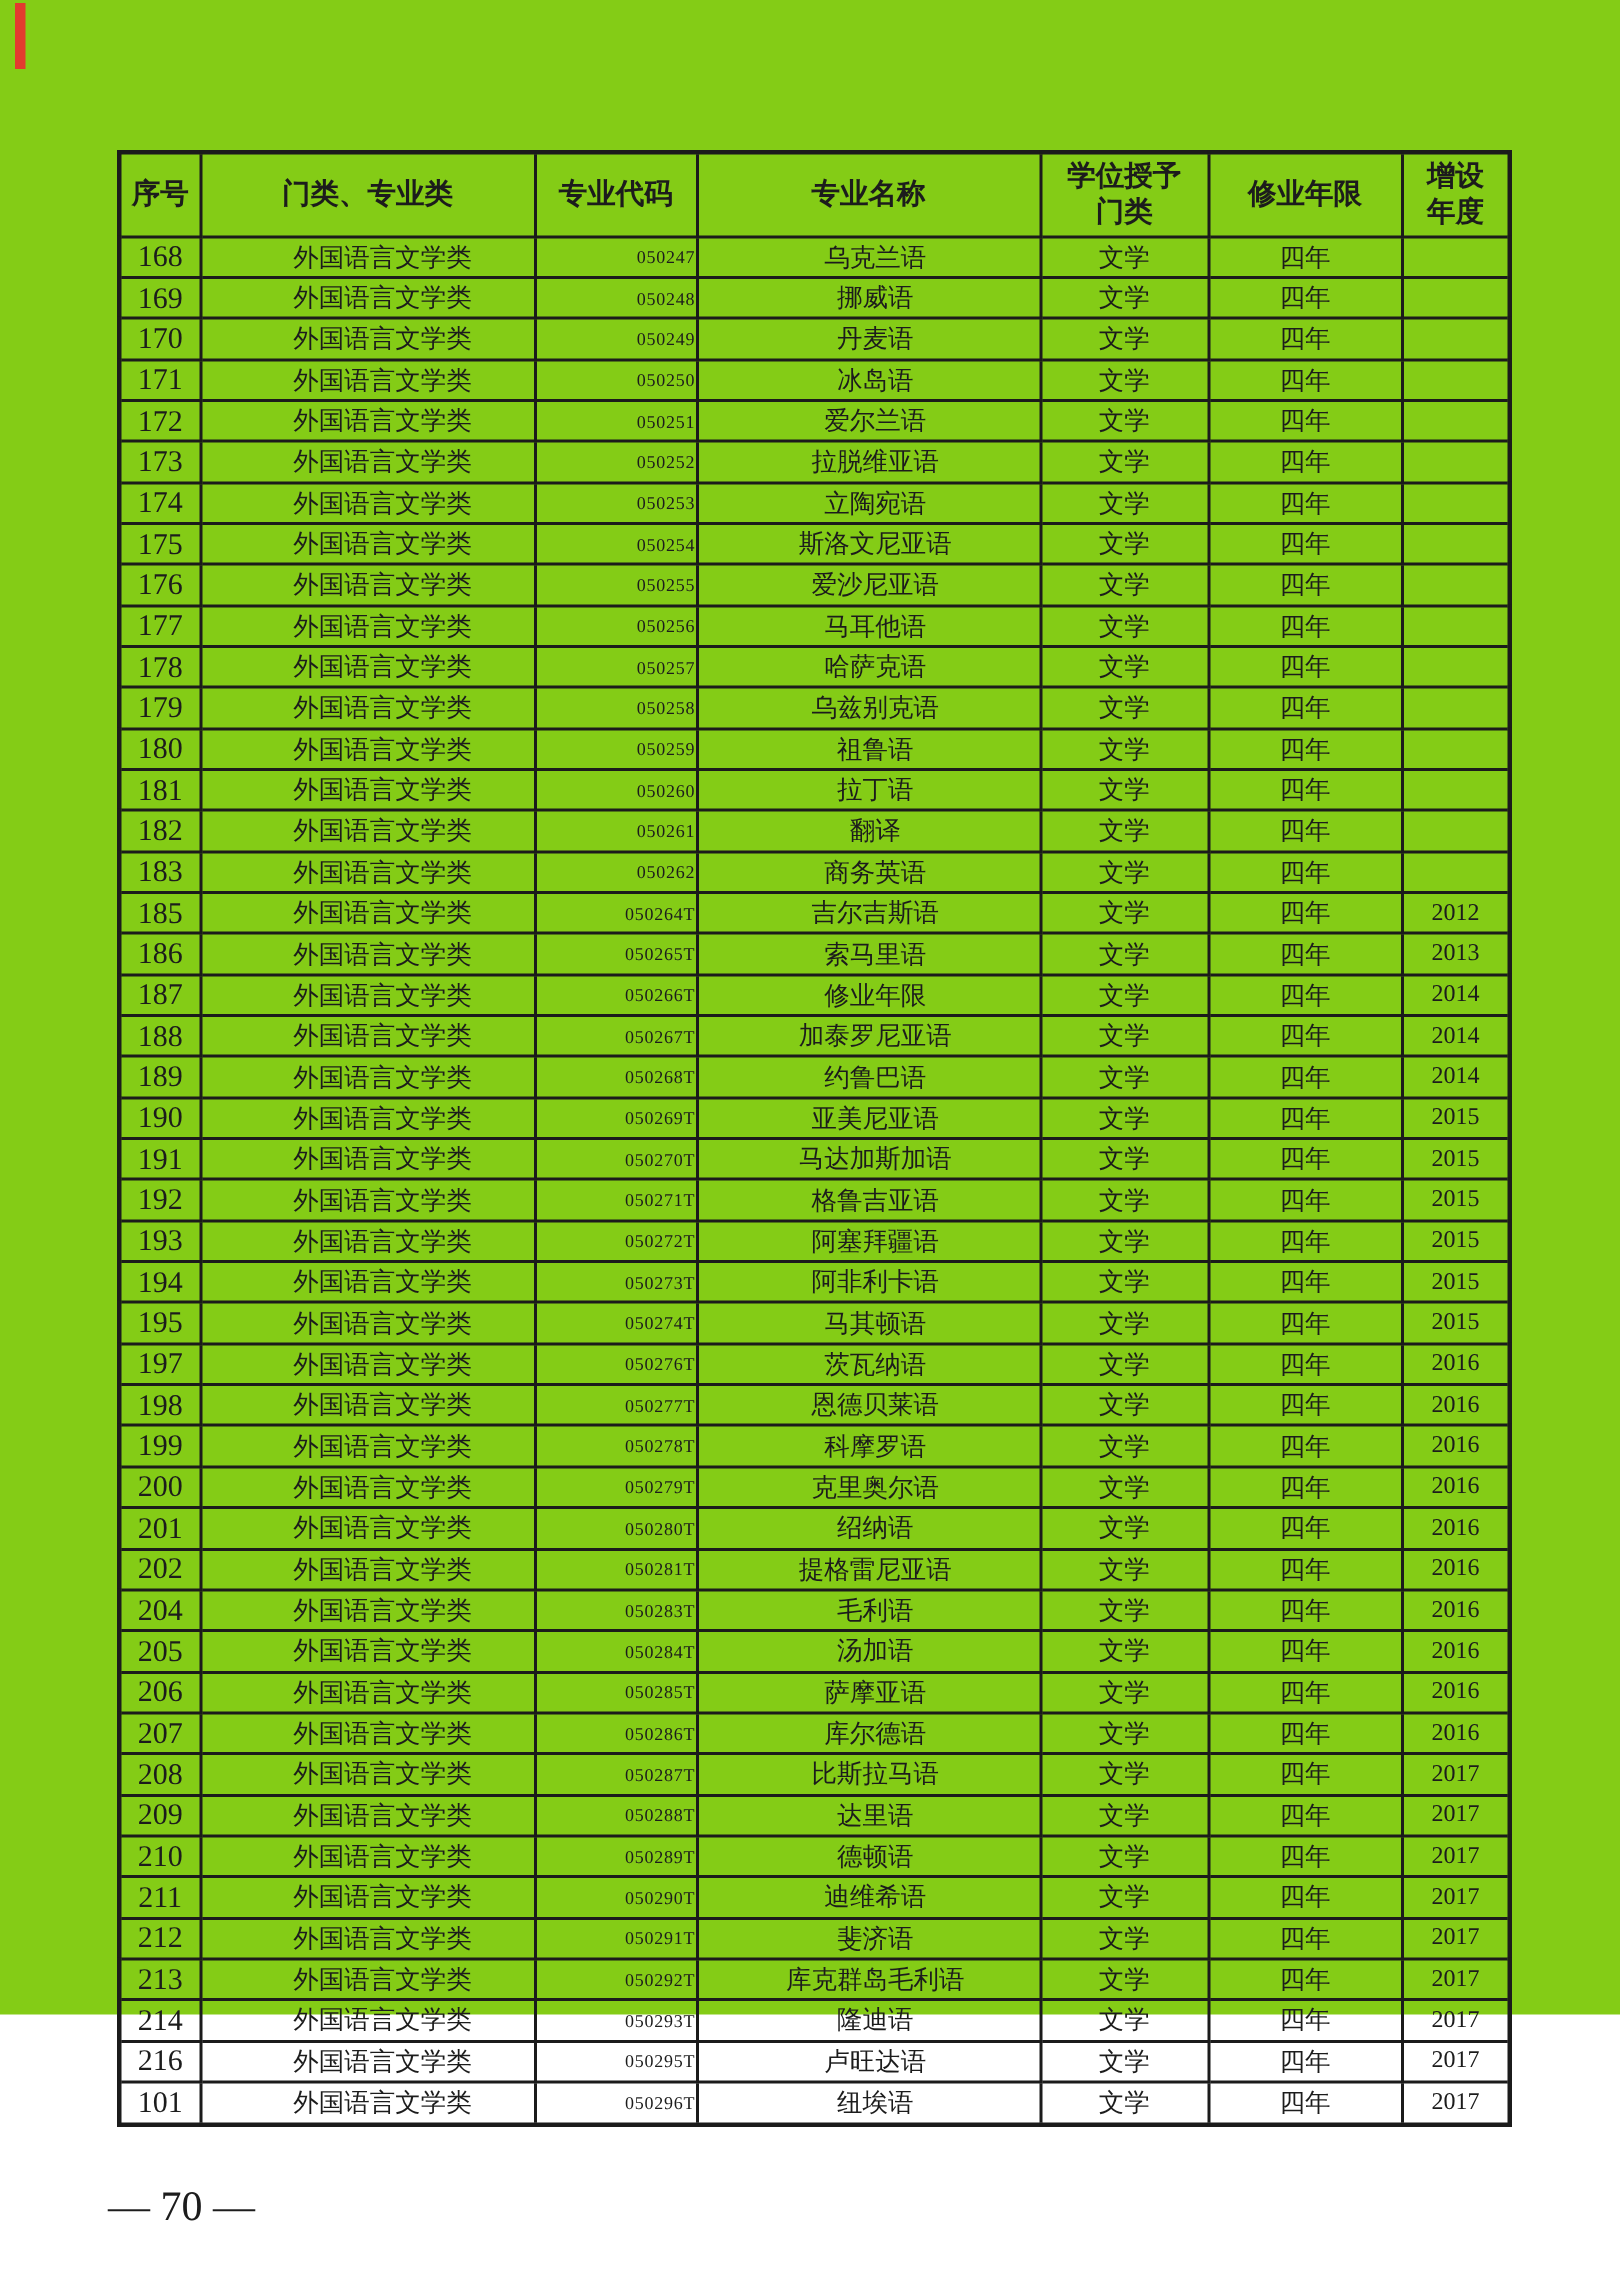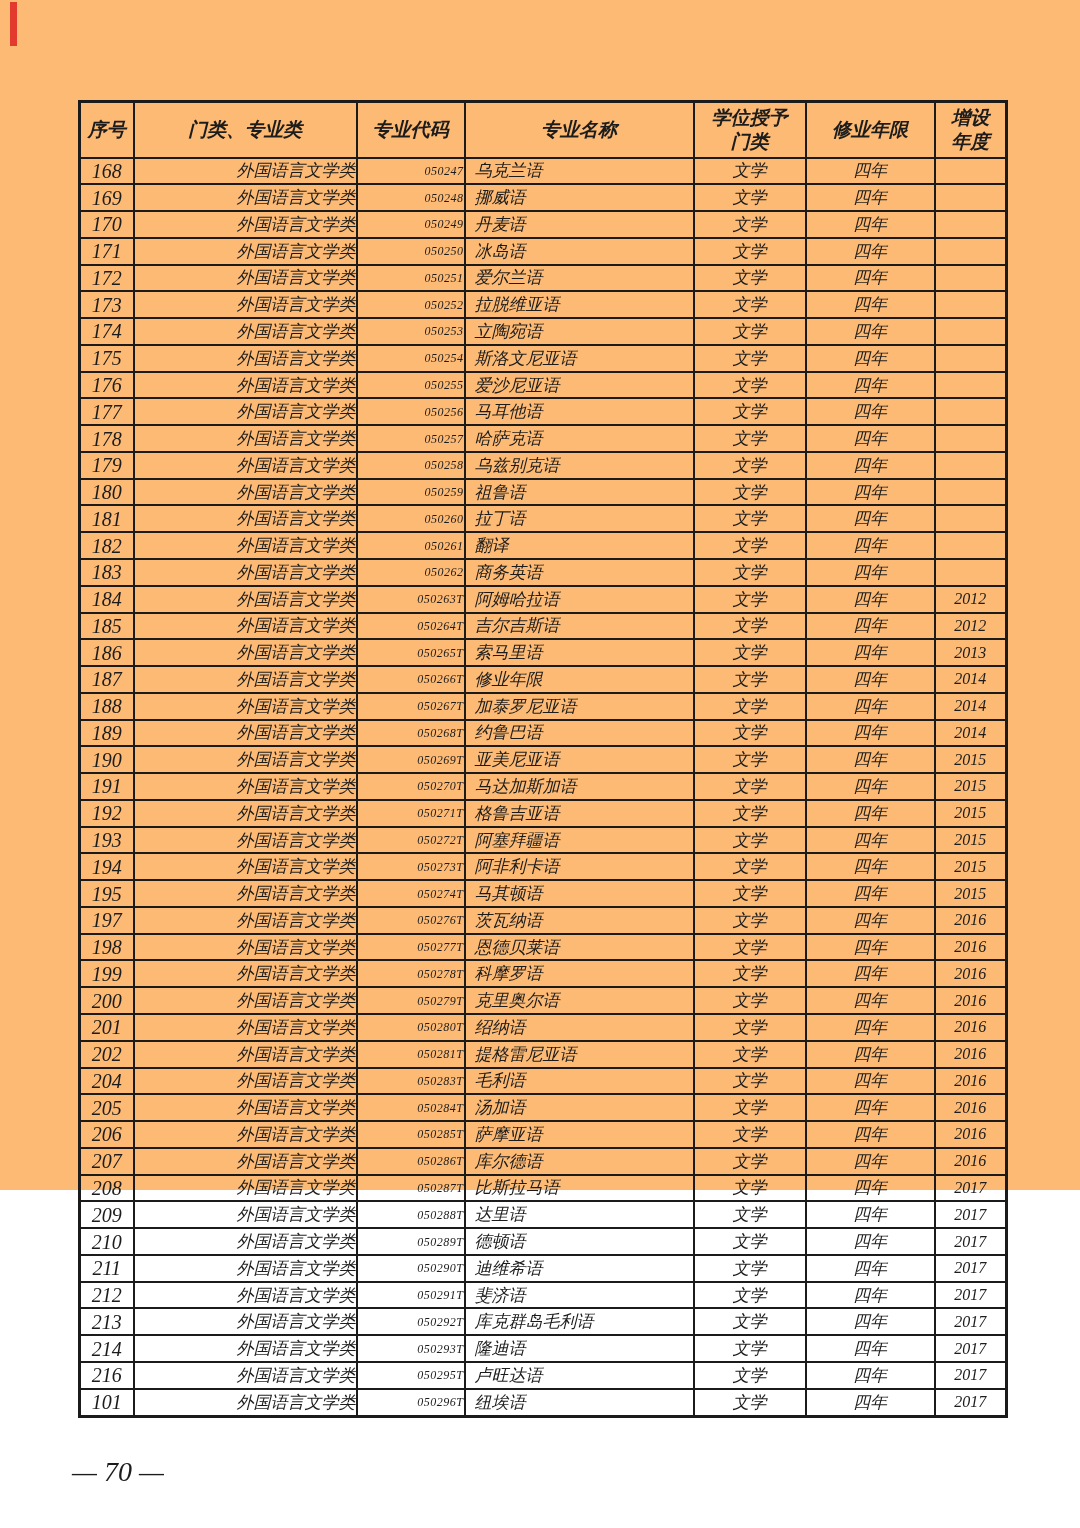--- a/index.html
+++ b/index.html
@@ -3,44 +3,44 @@
 <meta charset="utf-8">
 <style>
   html,body{margin:0;padding:0;}
   body{
     width:1080px;height:1528px;
     background:#ffffff;
     position:relative;
     font-family:"Liberation Serif","DejaVu Serif",serif;
     color:#1c1c1c;
   }
-  .page{position:absolute;left:0;top:0;width:1080px;height:1190px;background:#fdba74;font-style:italic;}
+  .page{position:absolute;left:0;top:0;width:1080px;height:1343px;background:#84cc16;}
   .red-bar{position:absolute;left:10px;top:2px;width:7px;height:44px;}
   table.majors{
     position:absolute;left:78px;top:100px;
     width:927px;height:1318px;
     border-collapse:collapse;table-layout:fixed;
     border:3px solid #1b1b1b;
   }
   th,td{
     border:2px solid #1b1b1b;
     padding:0;vertical-align:middle;
     overflow:hidden;white-space:nowrap;
   }
   thead tr{height:56px;}
   th{
     font-family:"Liberation Sans","DejaVu Sans",sans-serif;
     font-weight:700;font-size:19px;
     white-space:pre-line;line-height:1.25;text-align:center;
   }
   td{font-size:17px;line-height:1;}
   td.c0{text-align:center;font-size:20px;}
-  td.c1{text-align:right;padding-left:20px;}
+  td.c1{text-align:center;padding-left:20px;}
   td.c2{text-align:right;padding-left:5px;font-size:12px;letter-spacing:.5px;}
-  td.c3{text-align:left;padding-left:9px;}
+  td.c3{text-align:center;padding-left:9px;}
   td.c4,td.c5{text-align:center;}
   td.c6{text-align:center;font-size:16px;}
   .footer{position:absolute;left:72px;top:1456px;font-size:28px;color:#1c1c1c;}
 </style>
 </head>
 <body>
 
 <div class="page">
   <div class="red-bar" style="background: rgb(226, 59, 46);"></div>
 
@@ -206,29 +206,20 @@
         <tr>
           <td class="c0">183</td>
           <td class="c1">外国语言文学类</td>
           <td class="c2">050262</td>
           <td class="c3">商务英语</td>
           <td class="c4">文学</td>
           <td class="c5">四年</td>
           <td class="c6"></td>
         </tr>
         <tr>
-          <td class="c0">184</td>
-          <td class="c1">外国语言文学类</td>
-          <td class="c2">050263T</td>
-          <td class="c3">阿姆哈拉语</td>
-          <td class="c4">文学</td>
-          <td class="c5">四年</td>
-          <td class="c6">2012</td>
-        </tr>
-        <tr>
           <td class="c0">185</td>
           <td class="c1">外国语言文学类</td>
           <td class="c2">050264T</td>
           <td class="c3">吉尔吉斯语</td>
           <td class="c4">文学</td>
           <td class="c5">四年</td>
           <td class="c6">2012</td>
         </tr>
         <tr>
           <td class="c0">186</td>

